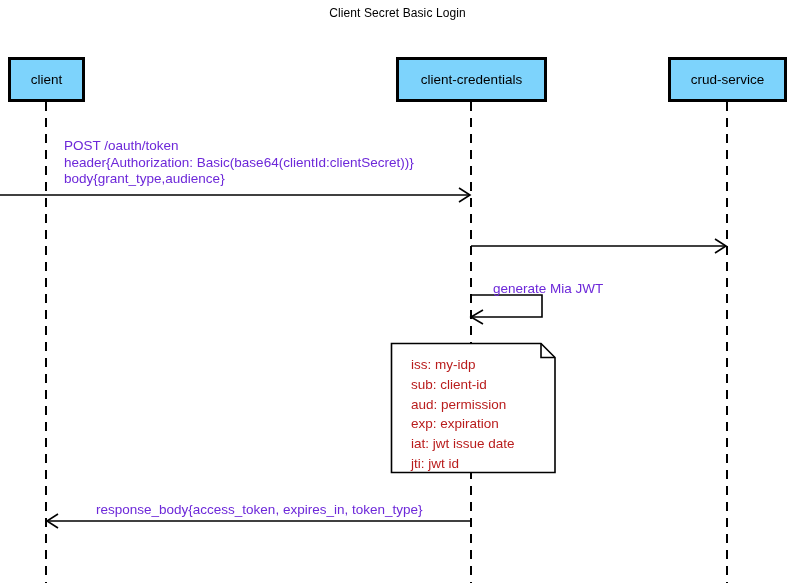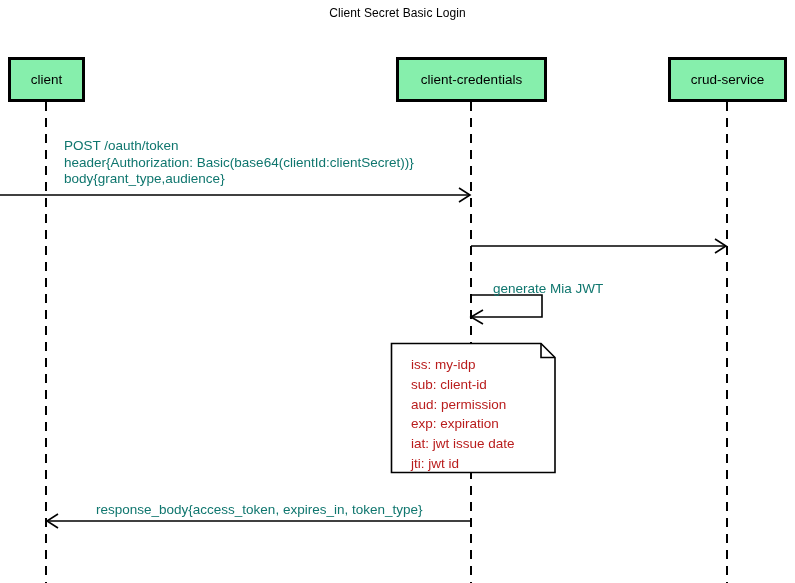--- a/index.html
+++ b/index.html
@@ -30,37 +30,37 @@
     left: 0;
     width: 795px;
     text-align: center;
     font-size: 12px;
     letter-spacing: 0.1px;
     color: #000;
   }
   .participant-box {
     position: absolute;
     box-sizing: border-box;
-    background: #86efac;
+    background: #7dd3fc;
     border: 3px solid #000000;
     display: flex;
     align-items: center;
     justify-content: center;
     font-size: 13.5px;
     color: #000;
   }
   #participant-client        { left: 8px;   top: 57px; width: 77px;  height: 45px; }
   #participant-credentials   { left: 396px; top: 57px; width: 151px; height: 45px; }
   #participant-crud          { left: 668px; top: 57px; width: 119px; height: 45px; }
 
   .msg-label {
     position: absolute;
     font-size: 13.5px;
     line-height: 16.5px;
-    color: #0f766e;
+    color: #6d28d9;
     white-space: pre;
   }
   #label-token-request { left: 64px;  top: 138px; }
   #label-verify        { left: 493px; top: 222px; }
   #label-generate      { left: 493px; top: 281px; }
   #label-response      { left: 80px;  top: 502px; padding-left: 16px; }
   .note-text {
     position: absolute;
     left: 411px;
     top: 355px;

